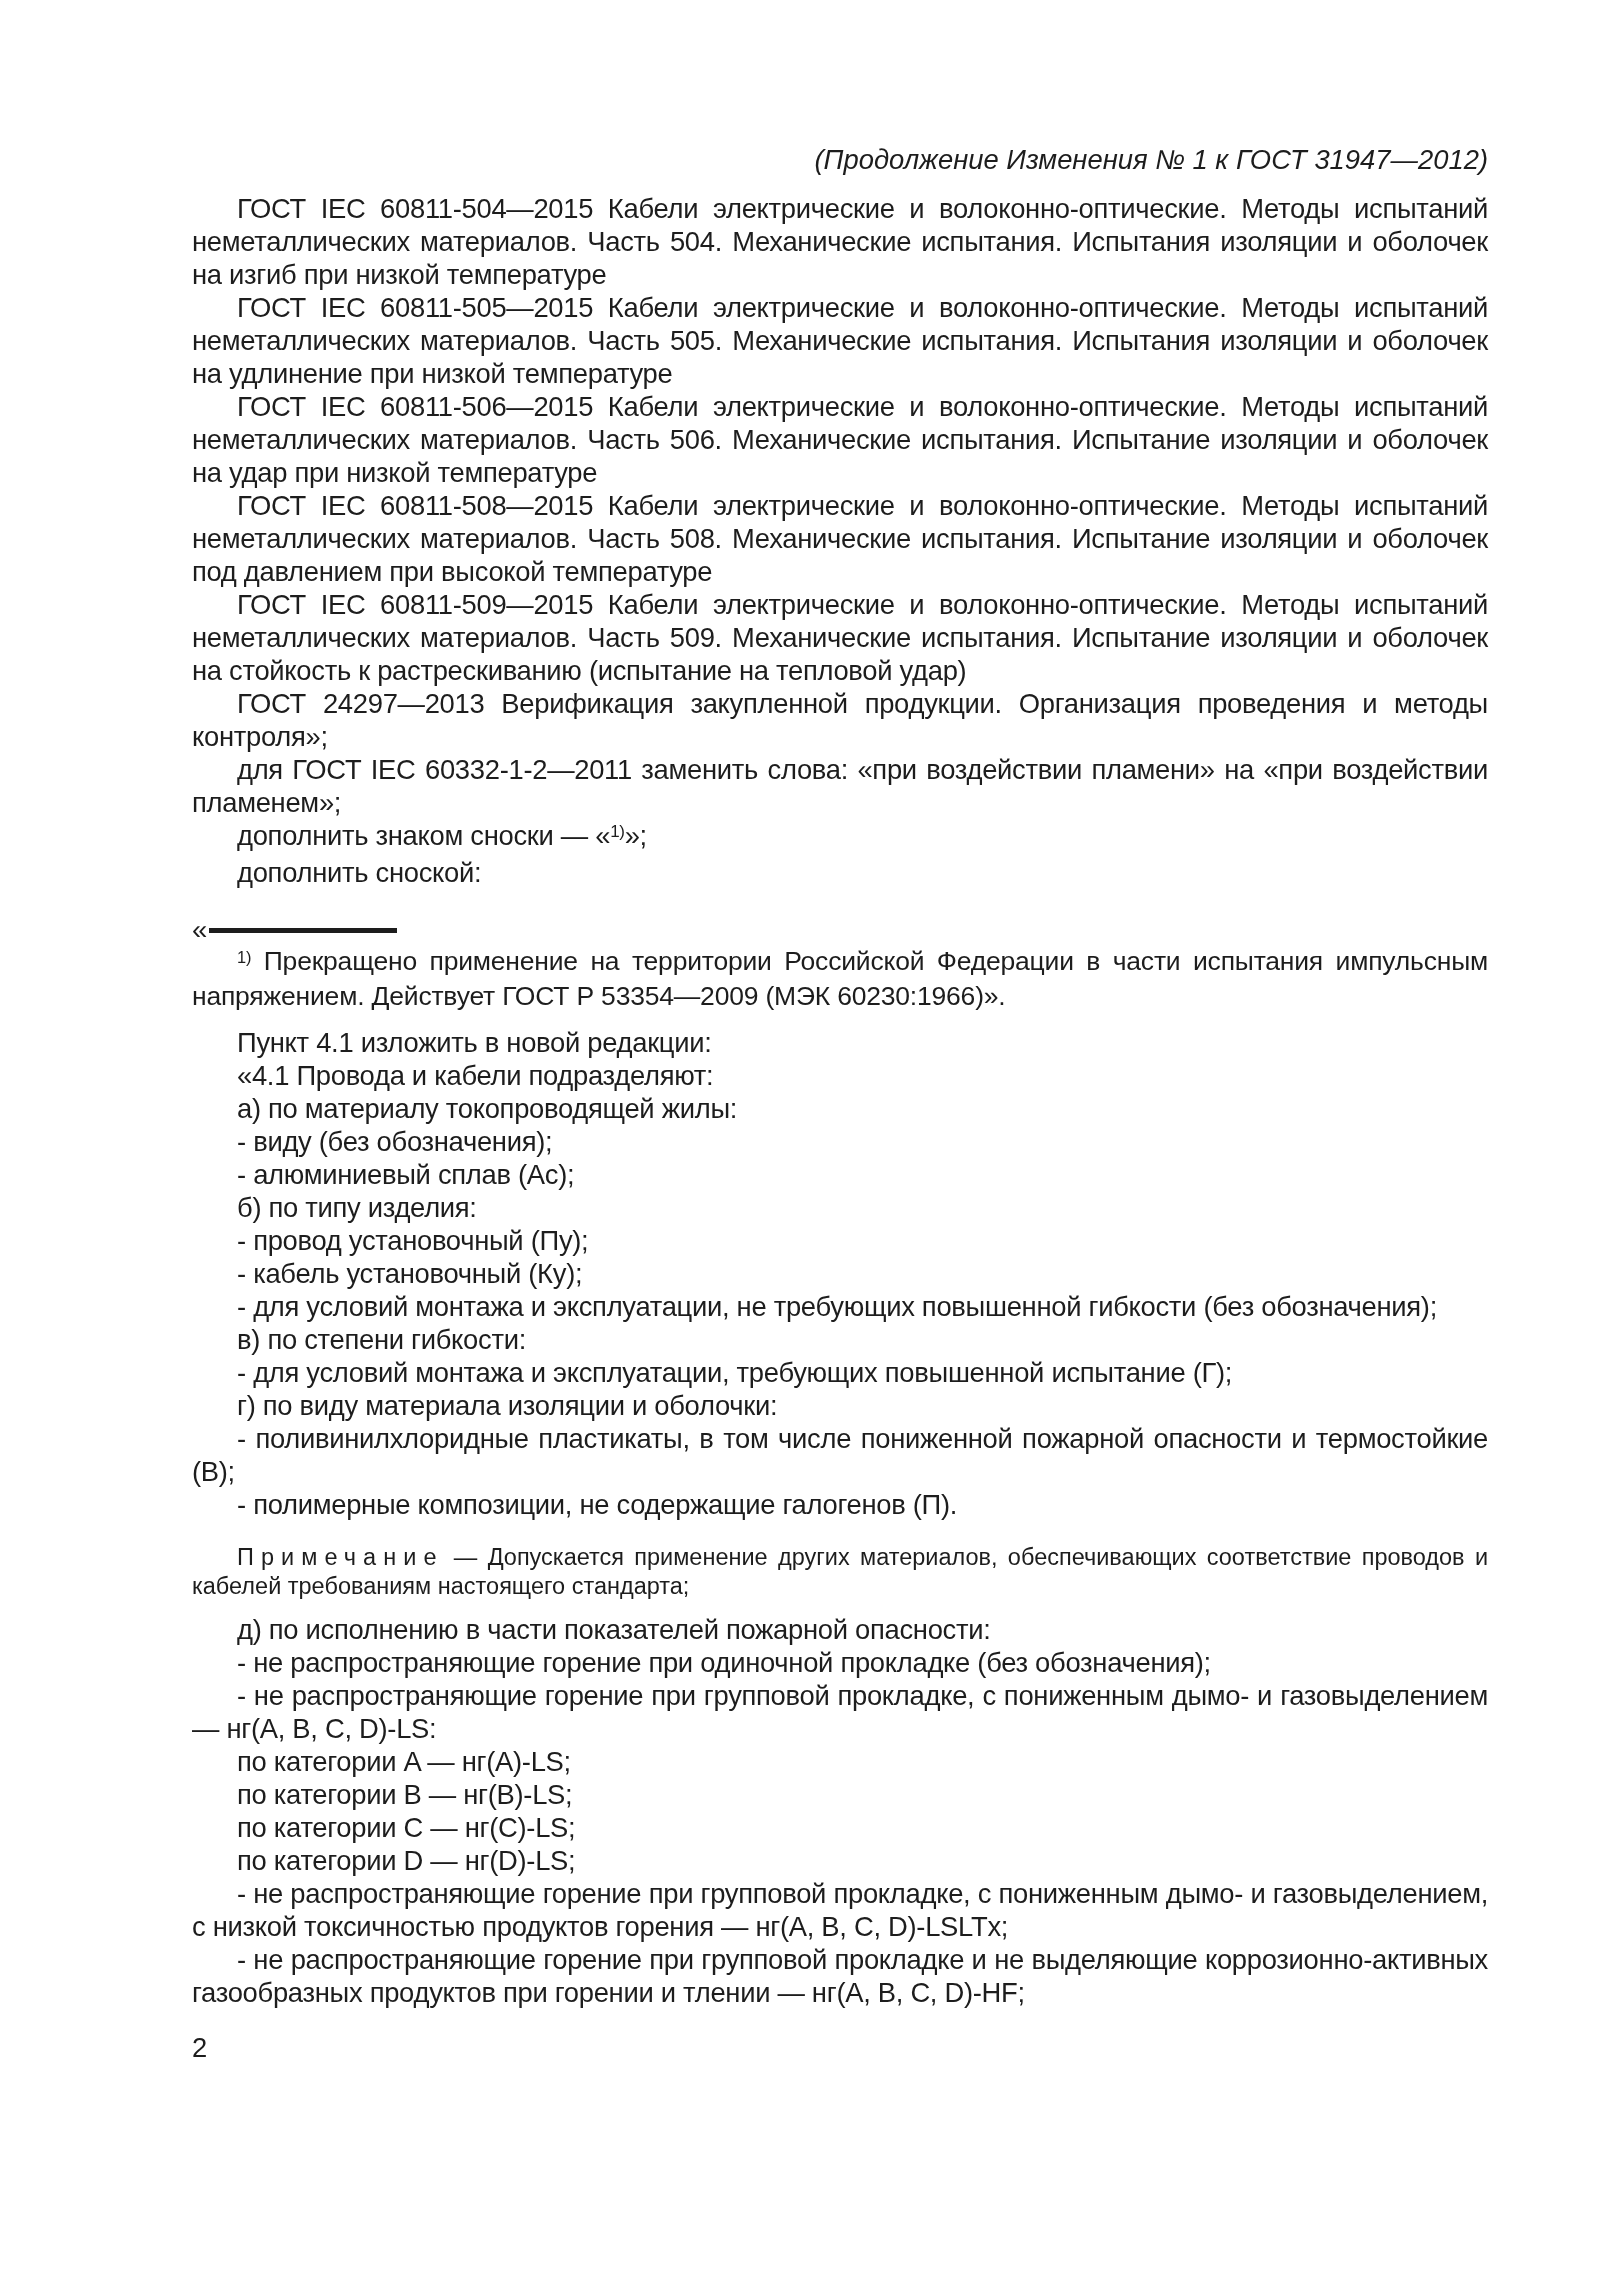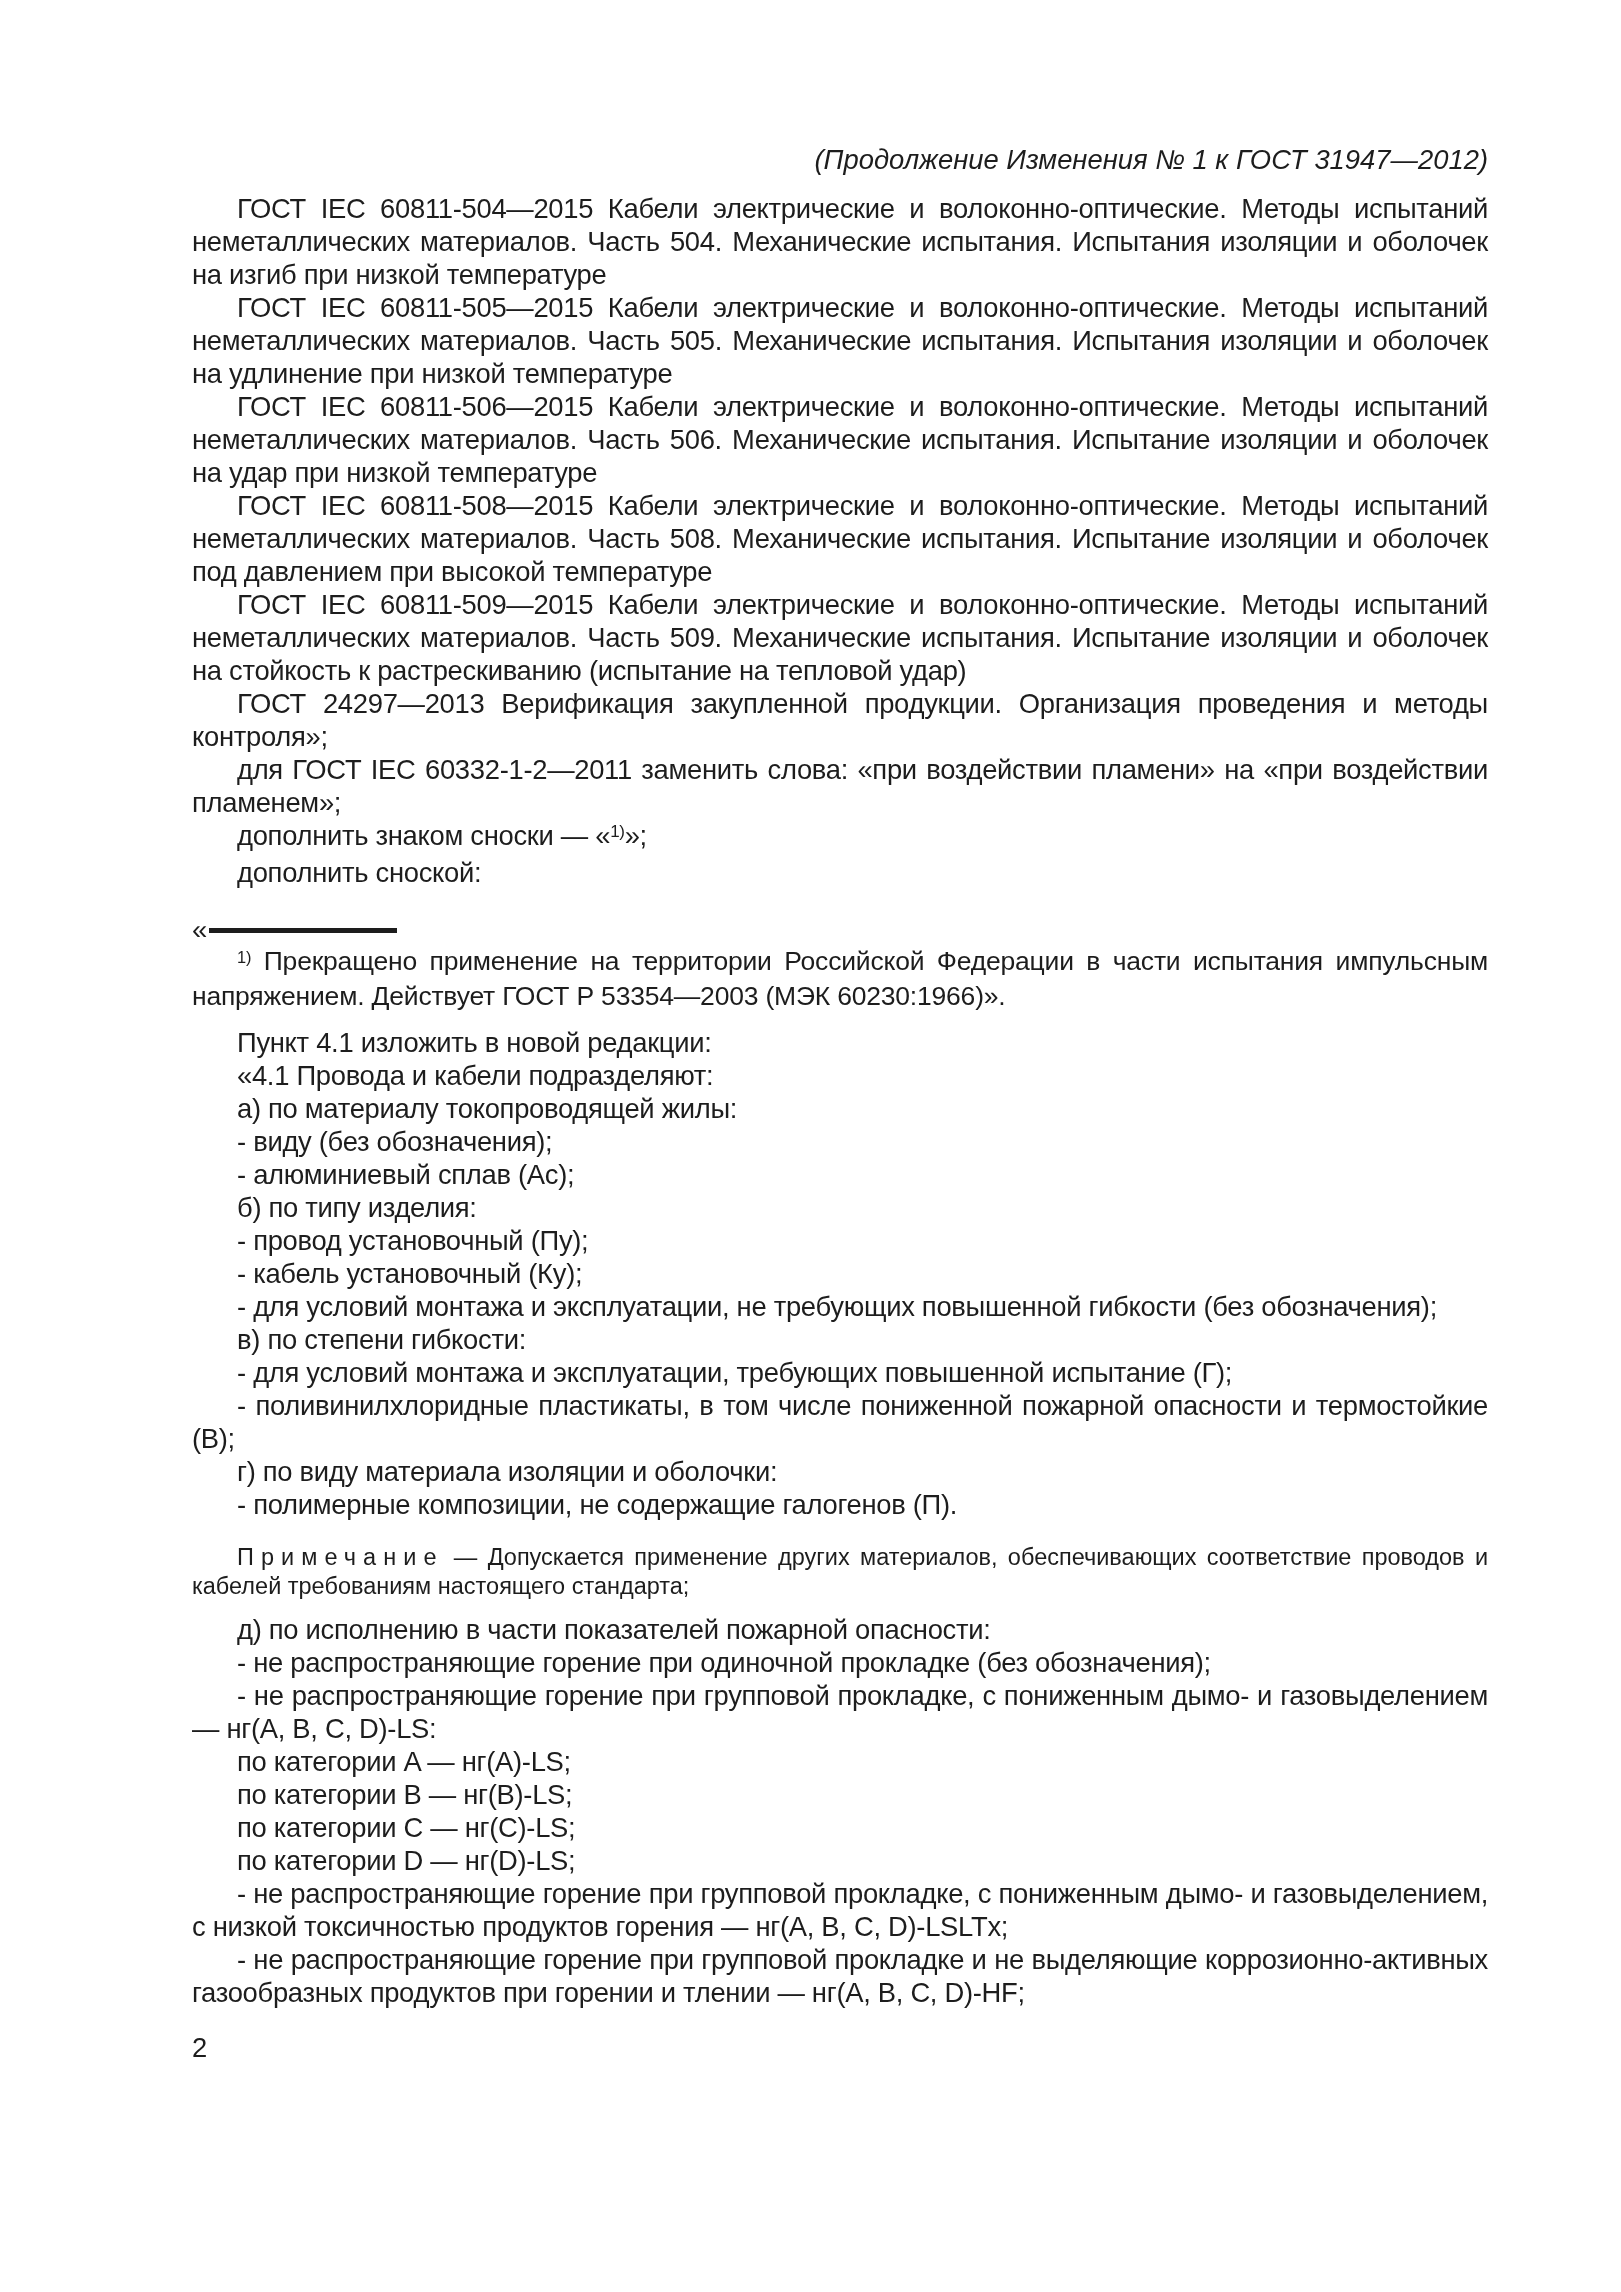--- a/index.html
+++ b/index.html
@@ -95,36 +95,36 @@
     <p class="body-p">ГОСТ 24297—2013 Верификация закупленной продукции. Организация проведения и методы контроля»;</p>
 
     <p class="body-p">для ГОСТ IEC 60332-1-2—2011 заменить слова: «при воздействии пламени» на «при воздействии пламенем»;</p>
 
     <p class="body-p"><span>дополнить знаком сноски — «</span><sup class="fnmark">1)</sup><span>»;</span></p>
 
     <p class="body-p">дополнить сноской:</p>
 
     <div class="fn-sep"><span>«</span><span class="fn-rule"></span></div>
 
-    <p class="fn-p"><sup class="fnmark">1)</sup> <span>Прекращено применение на территории Российской Федерации в части испытания импульсным напряжением. Действует ГОСТ Р 53354—2003 (МЭК 60230:1966)».</span></p>
+    <p class="fn-p"><sup class="fnmark">1)</sup> <span>Прекращено применение на территории Российской Федерации в части испытания импульсным напряжением. Действует ГОСТ Р 53354—2009 (МЭК 60230:1966)».</span></p>
 
     <p class="body-p sec-intro">Пункт 4.1 изложить в новой редакции:</p>
 
     <p class="body-p">«4.1 Провода и кабели подразделяют:</p>
     <p class="body-p">а) по материалу токопроводящей жилы:</p>
     <p class="body-p">- виду (без обозначения);</p>
     <p class="body-p">- алюминиевый сплав (Ас);</p>
     <p class="body-p">б) по типу изделия:</p>
     <p class="body-p">- провод установочный (Пу);</p>
     <p class="body-p">- кабель установочный (Ку);</p>
     <p class="body-p">- для условий монтажа и эксплуатации, не требующих повышенной гибкости (без обозначения);</p>
     <p class="body-p">в) по степени гибкости:</p>
     <p class="body-p">- для условий монтажа и эксплуатации, требующих повышенной испытание (Г);</p>
+    <p class="body-p">г) по виду материала изоляции и оболочки:</p>
     <p class="body-p">- поливинилхлоридные пластикаты, в том числе пониженной пожарной опасности и термостойкие (В);</p>
-    <p class="body-p">г) по виду материала изоляции и оболочки:</p>
     <p class="body-p">- полимерные композиции, не содержащие галогенов (П).</p>
 
     <p class="note-p"><span class="note-label">Примечание</span> <span>— Допускается применение других материалов, обеспечивающих соответствие проводов и кабелей требованиям настоящего стандарта;</span></p>
 
     <p class="body-p">д) по исполнению в части показателей пожарной опасности:</p>
     <p class="body-p">- не распространяющие горение при одиночной прокладке (без обозначения);</p>
     <p class="body-p">- не распространяющие горение при групповой прокладке, с пониженным дымо- и газовыделением — нг(A, B, C, D)-LS:</p>
     <p class="body-p">по категории A — нг(A)-LS;</p>
     <p class="body-p">по категории B — нг(B)-LS;</p>
     <p class="body-p">по категории C — нг(C)-LS;</p>

